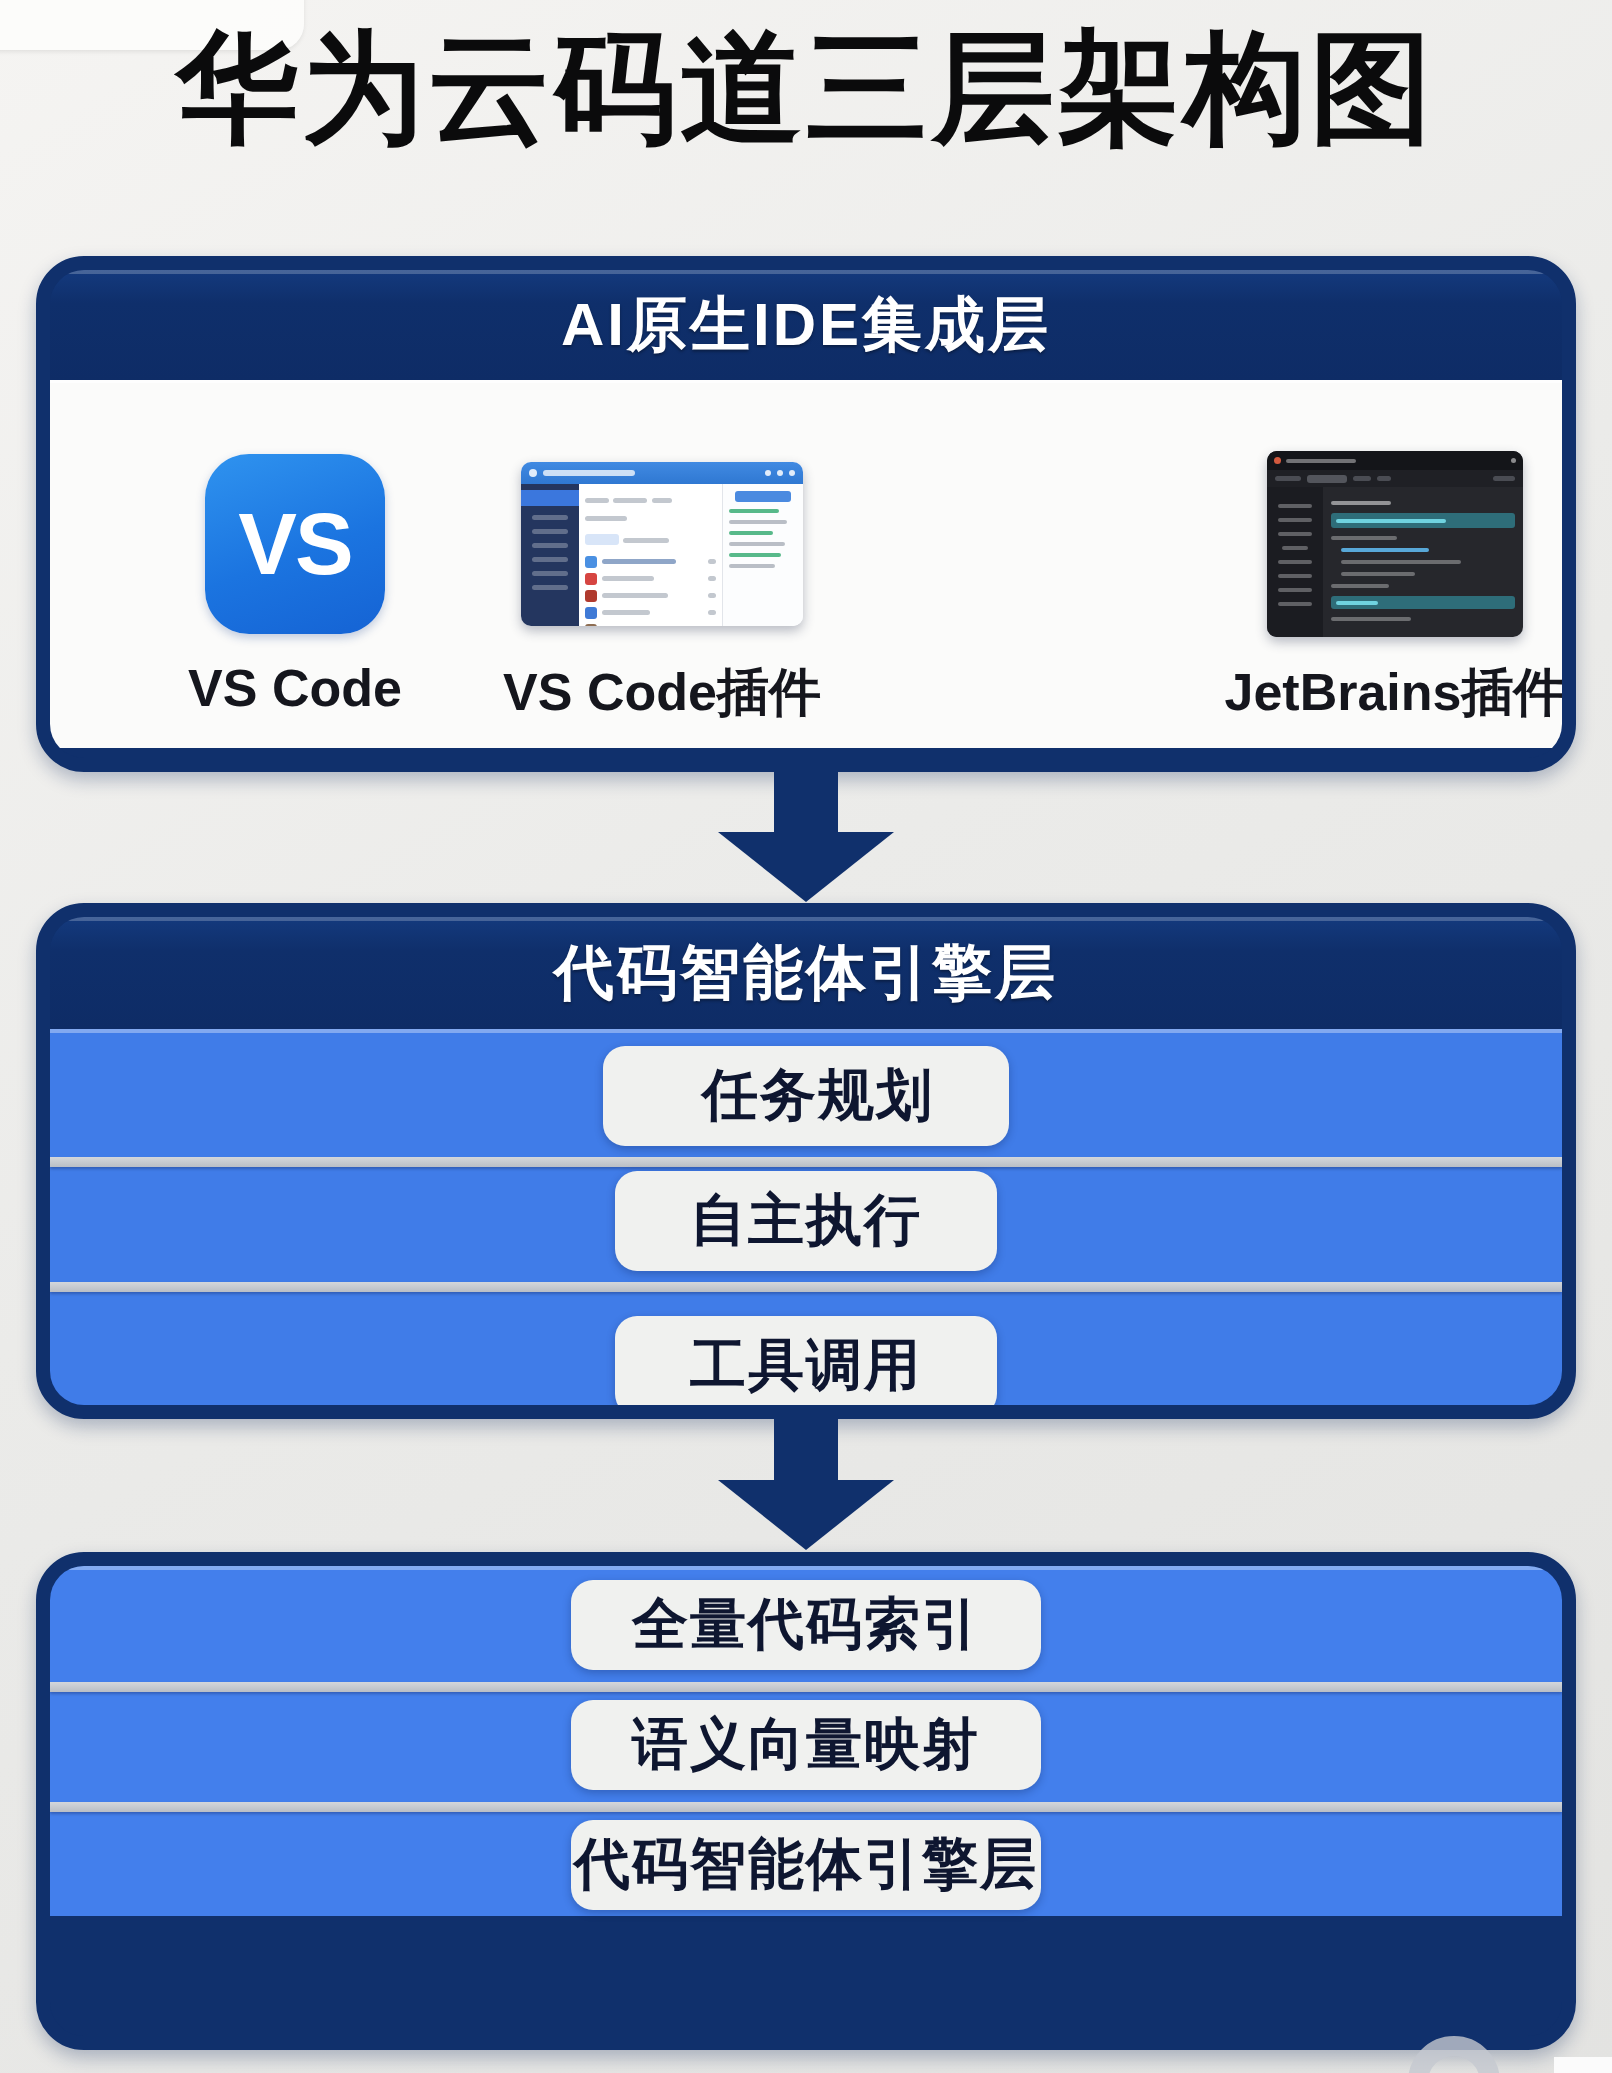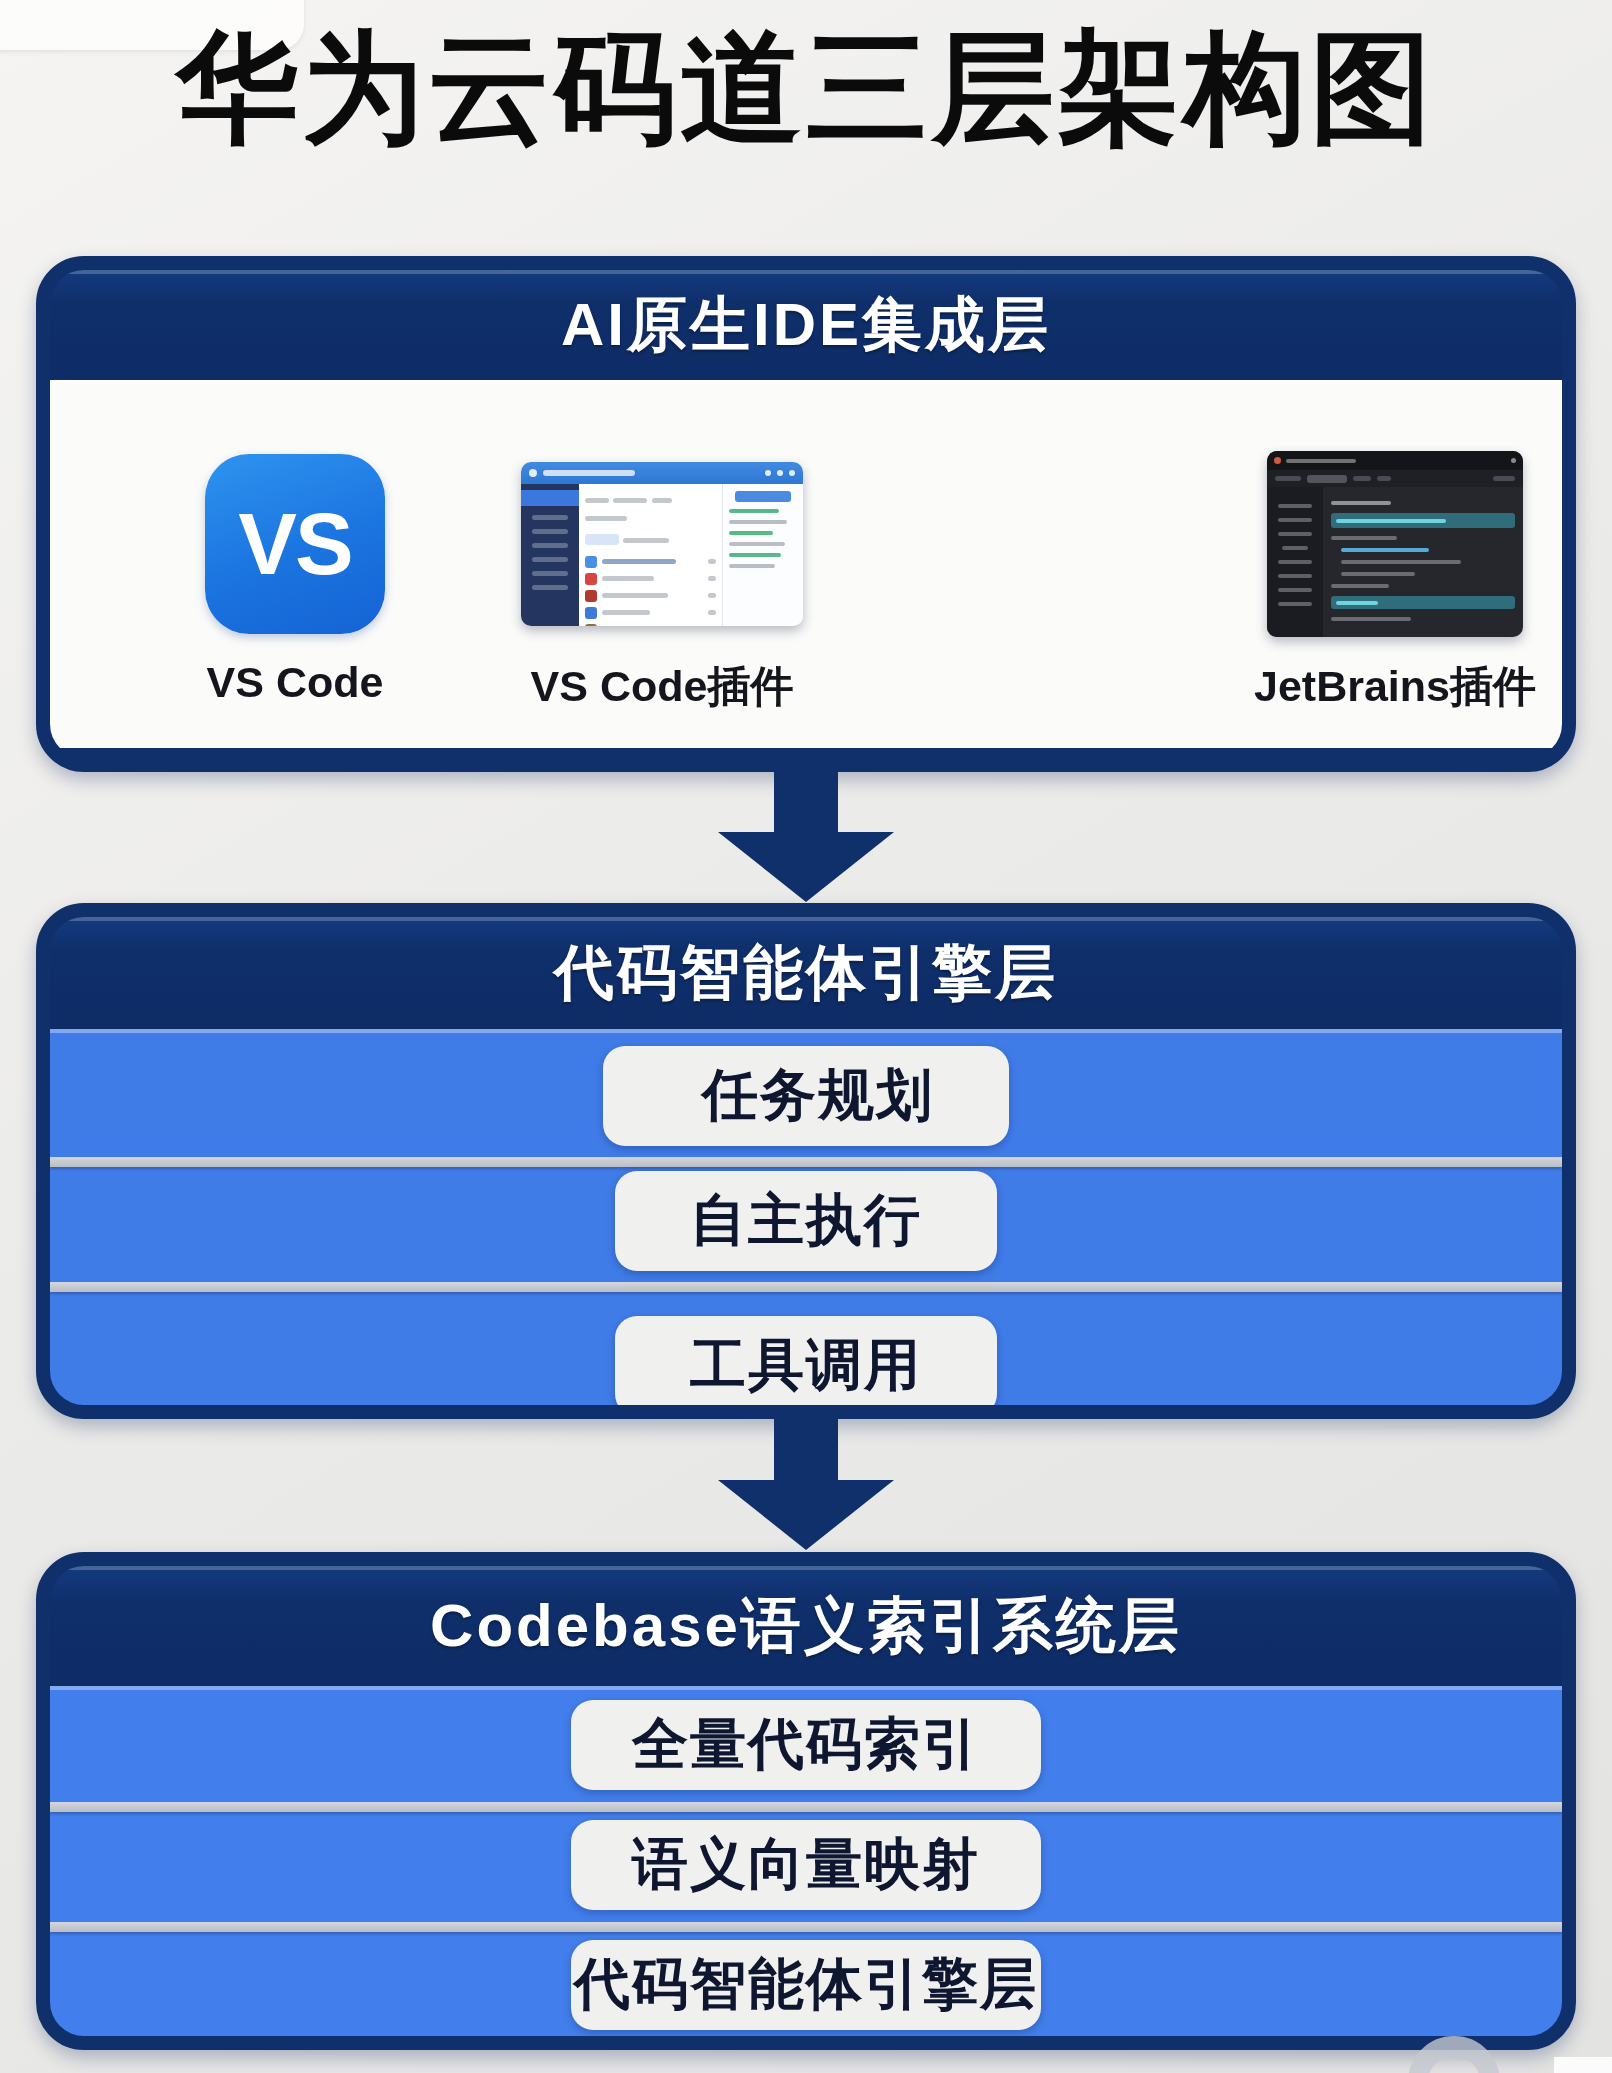--- a/index.html
+++ b/index.html
@@ -50,21 +50,21 @@
   .arrow .head{
     position:absolute;left:-88px;top:66px;width:0;height:0;
     border-left:88px solid transparent;border-right:88px solid transparent;
     border-top:70px solid #10306c;
   }
   .arrow1{top:766px;}
   .arrow2{top:1414px;}
   
   .ide-item{position:absolute;top:0;height:100%;width:320px;display:flex;flex-direction:column;align-items:center;}
   .ide-item .icon-zone{height:212px;margin-top:58px;display:flex;align-items:center;justify-content:center;}
-  .ide-label{margin-top:8px;font-size:43px;font-weight:600;color:#15161d;white-space:nowrap;}
+  .ide-label{margin-top:8px;font-size:52px;font-weight:600;color:#15161d;white-space:nowrap;}
   .pos1{left:85px;} .pos2{left:452px;} .pos3{left:825px;} .pos4{left:1185px;}
   .vscode-icon{
     width:180px;height:180px;border-radius:44px;
     background:linear-gradient(160deg,#2f93ef 0%,#1b74e0 55%,#1563d4 100%);
     display:flex;align-items:center;justify-content:center;
     box-shadow:0 4px 10px rgba(20,60,140,.25);
   }
   .vscode-icon span{color:#fff;font-size:88px;font-weight:800;letter-spacing:-2px;}
   .jetbrains-icon{
     width:180px;height:180px;border-radius:44px;background:#1d1d1f;
@@ -285,23 +285,20 @@
       <div class="pill" style="top:267px;margin-top:20px;">工具调用</div>
     </div>
   </section>
 
   <div class="arrow arrow2">
     <div class="stem"></div>
     <div class="head"></div>
   </div>
 
   <section class="layer l3">
-    <div class="layer-header">
-      <span>Codebase语义索引系统层</span>
-    </div>
     <div class="layer-body l3-body">
       <div class="pill" style="top:14px;">全量代码索引</div>
       <div class="sep" style="top:116px;"></div>
       <div class="pill" style="top:134px;">语义向量映射</div>
       <div class="sep" style="top:236px;"></div>
       <div class="pill" style="top:254px;">代码智能体引擎层</div>
     </div>
   </section>
 
   <div class="ring"></div>

